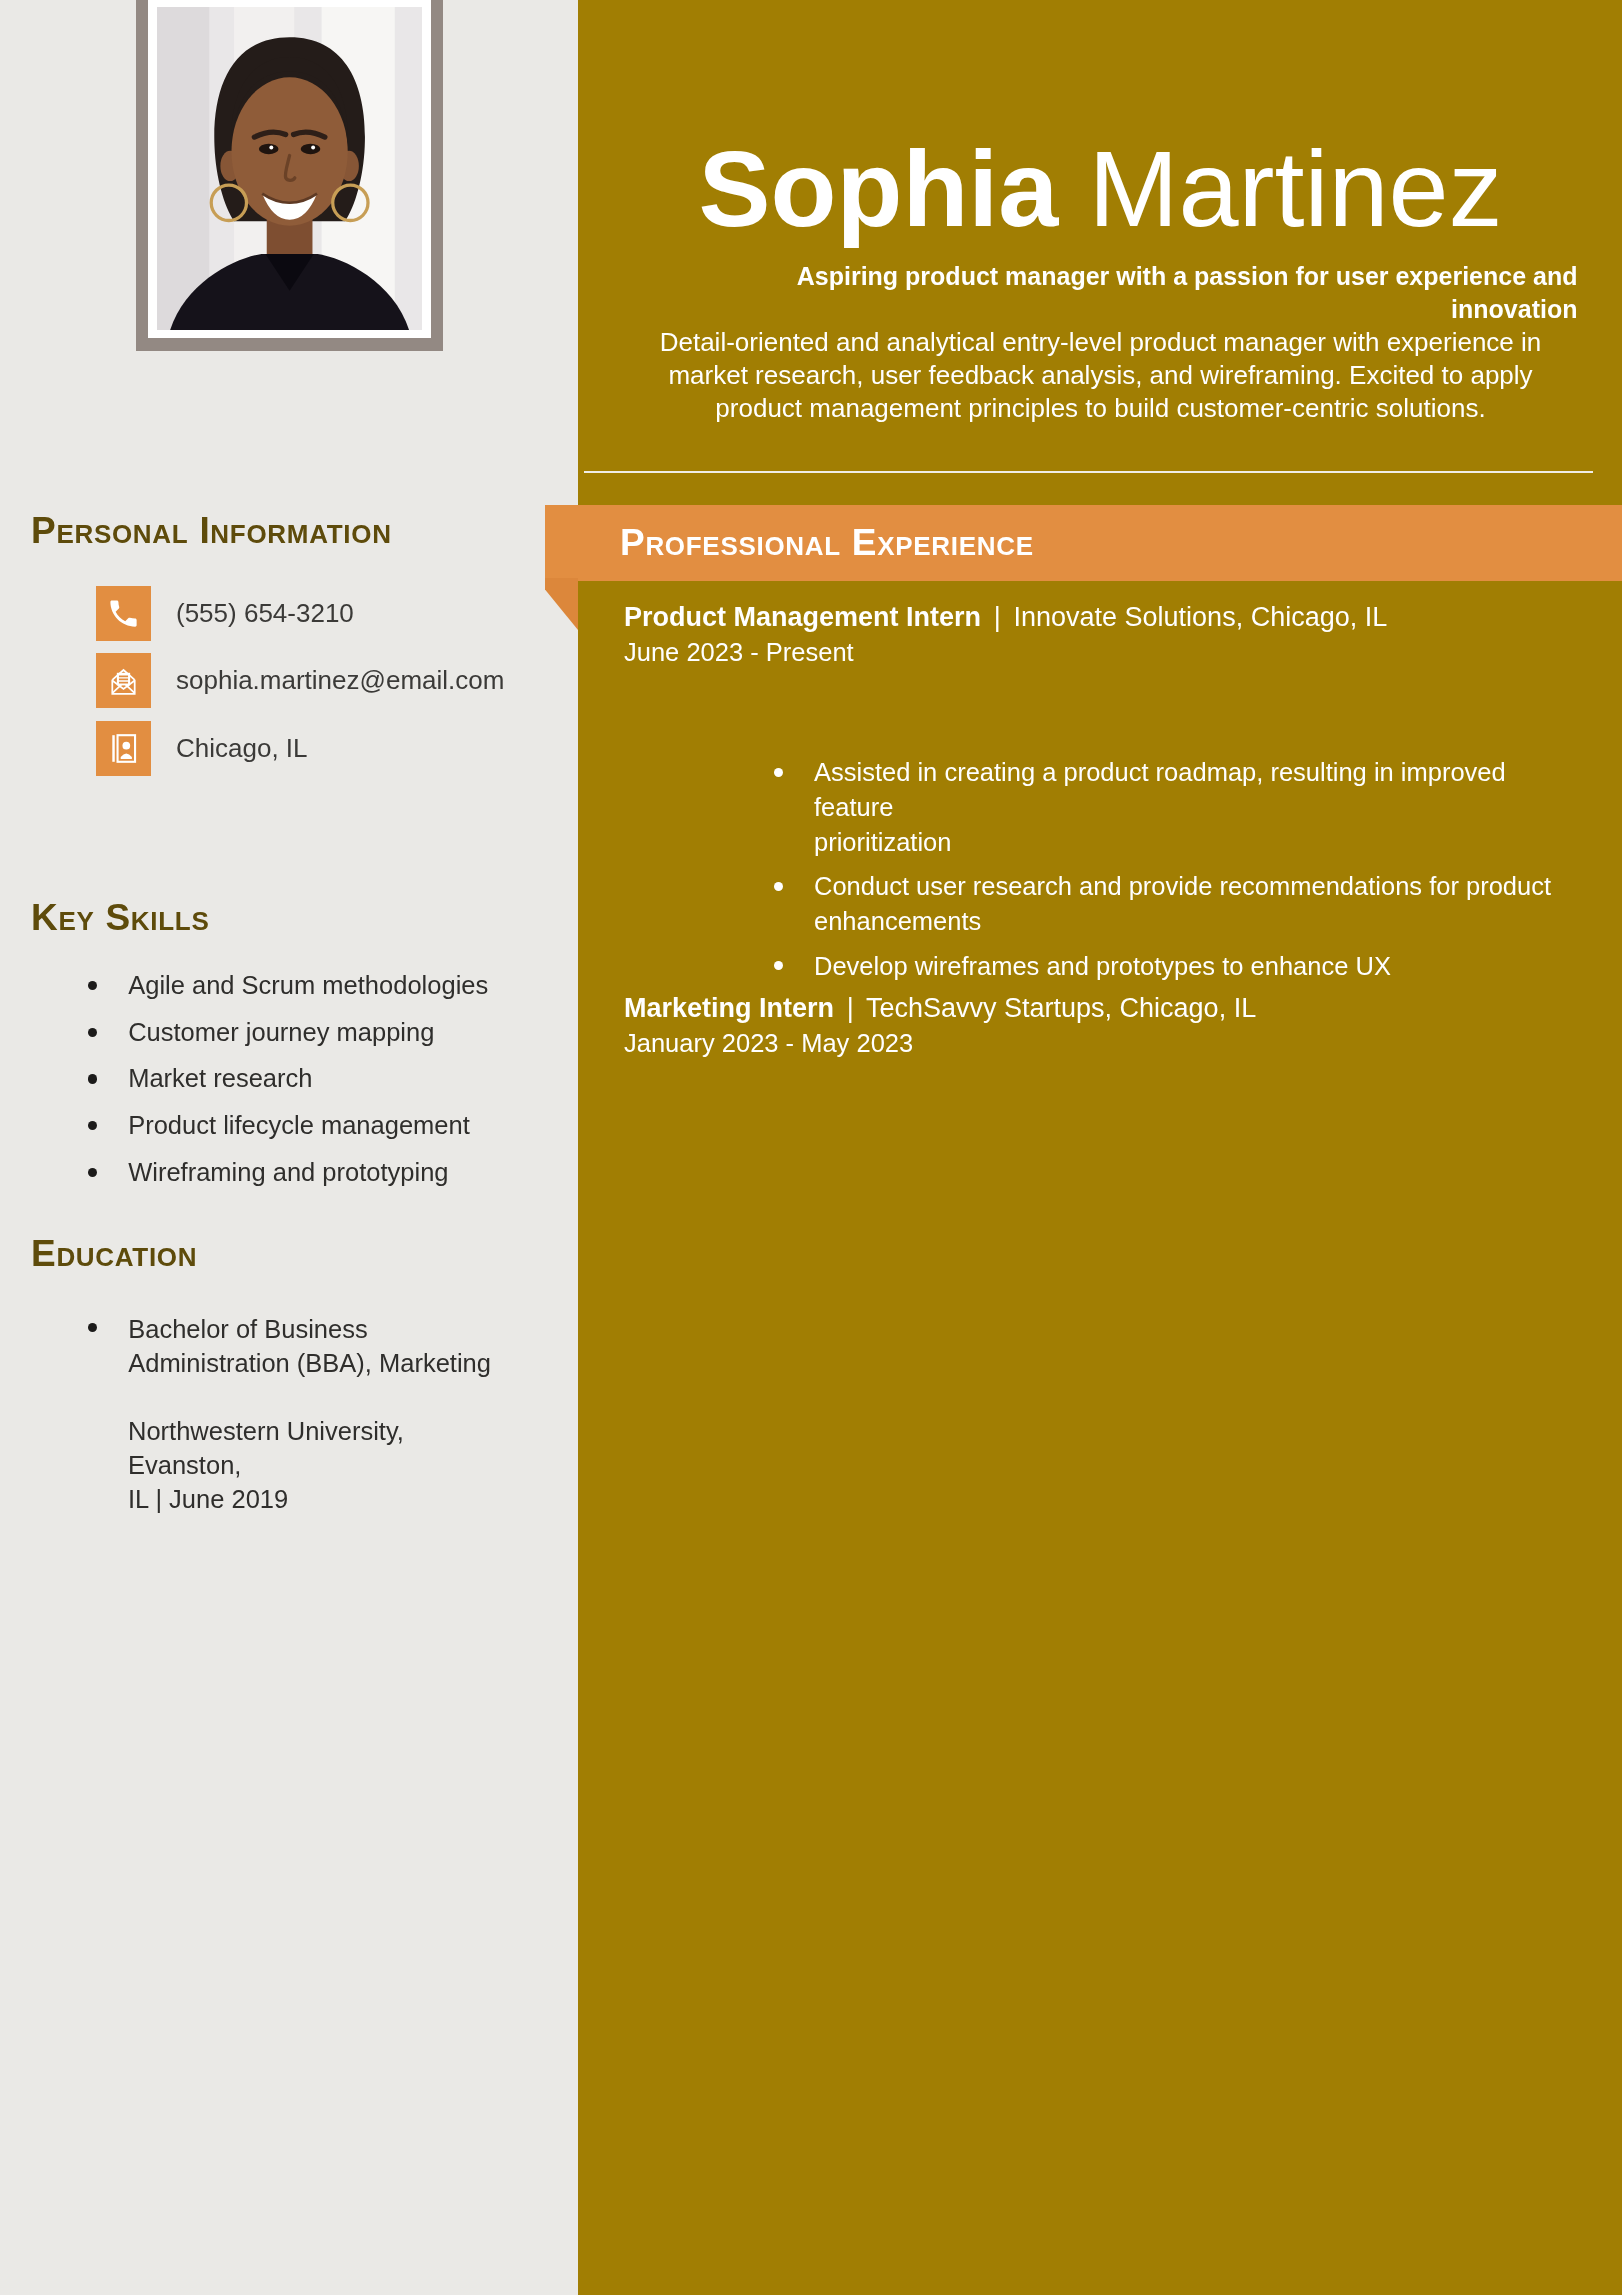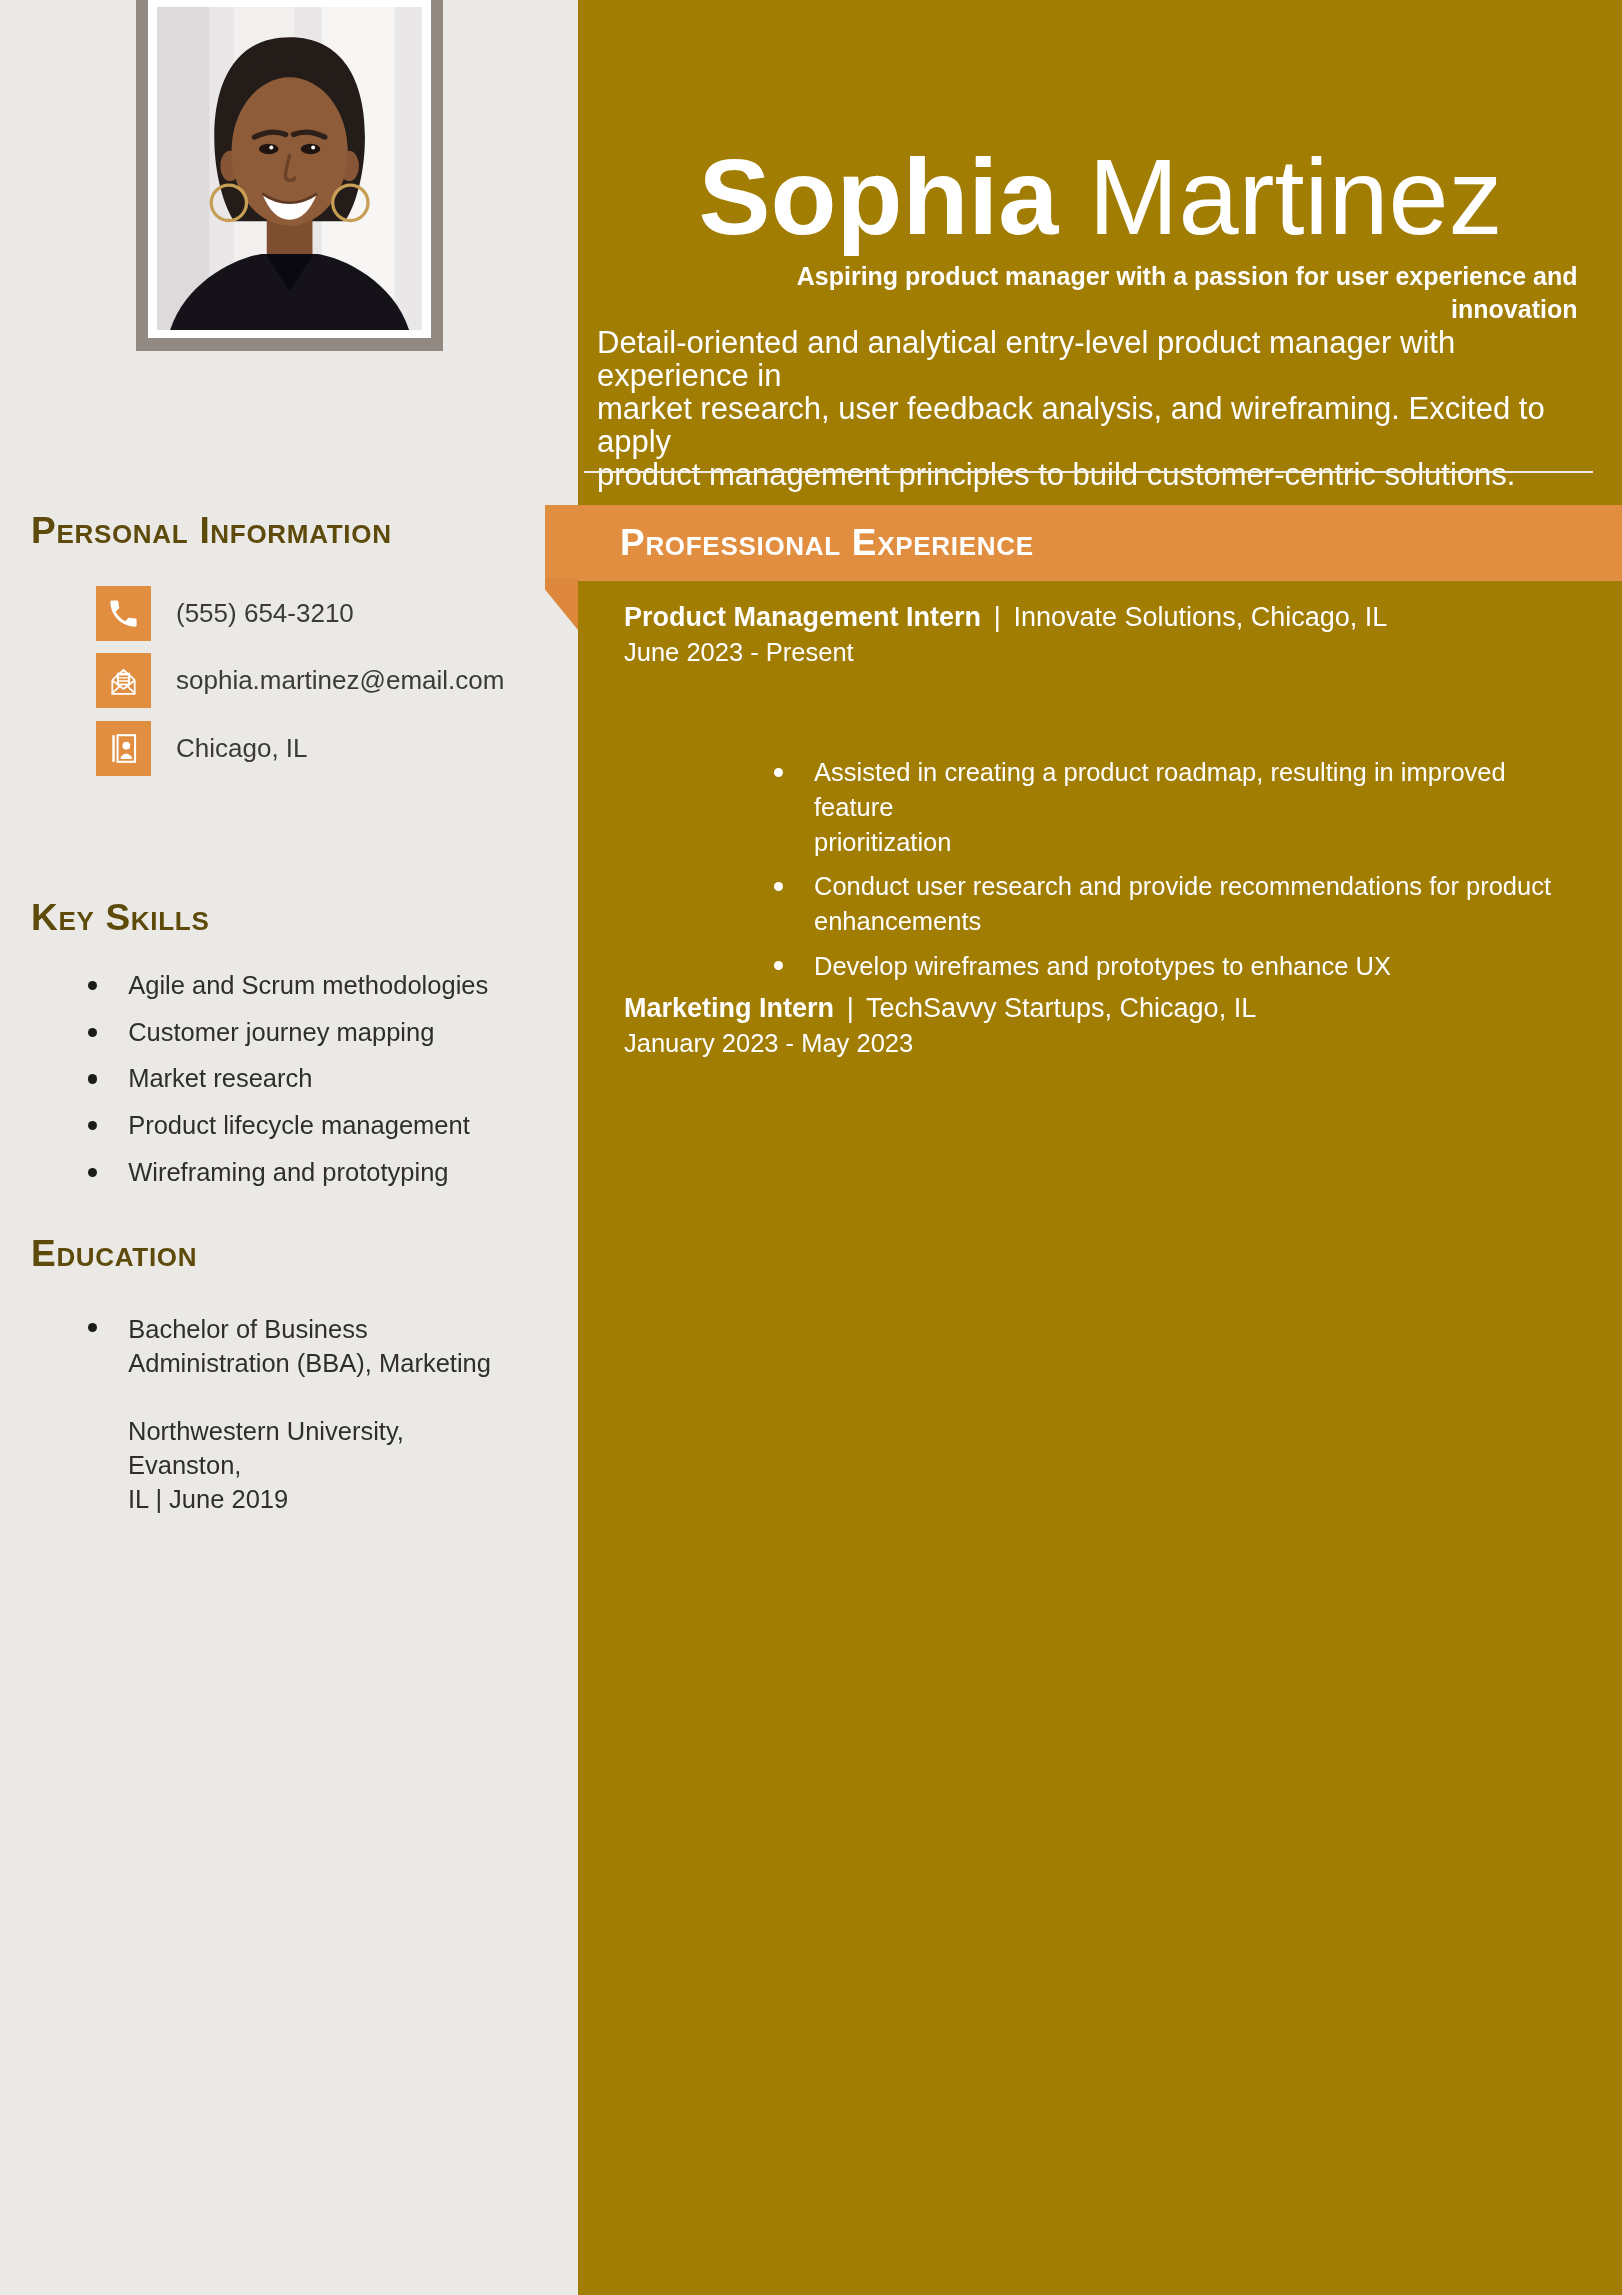--- a/index.html
+++ b/index.html
@@ -104,21 +104,21 @@
   
   .main {
     position: absolute;
     left: 578px; top: 0; right: 0; bottom: 0;
     background: #A17E03;
     color: #FFFFFF;
   }
   .name {
     position: absolute;
     top: 127px; left: 0; right: 0;
-    margin: 16px;
+    margin: 8px;
     text-align: center;
     font-size: 108px;
     line-height: 108px;
     font-weight: normal;
     color: #FFFFFF;
     white-space: nowrap;
   }
   .name .first { font-weight: bold; }
   .name .last  { font-weight: normal; }
 
@@ -132,21 +132,22 @@
     font-size: 25px; line-height: 33px;
     font-weight: bold;
     white-space: pre-line;
   }
   .summary {
     position: absolute;
     top: 326px; left: 50%;
     transform: translateX(-50%);
     width: 1007px;
     margin: 0;
-    font-size: 31px; line-height: 33px;
+    text-align: center;
+    font-size: 26px; line-height: 33px;
     font-weight: normal;
     white-space: pre-line;
   }
   .rule {
     position: absolute;
     top: 471px; left: 5.9px; right: 30px;
     height: 2px;
     background: #F0EDE7;
   }
 

